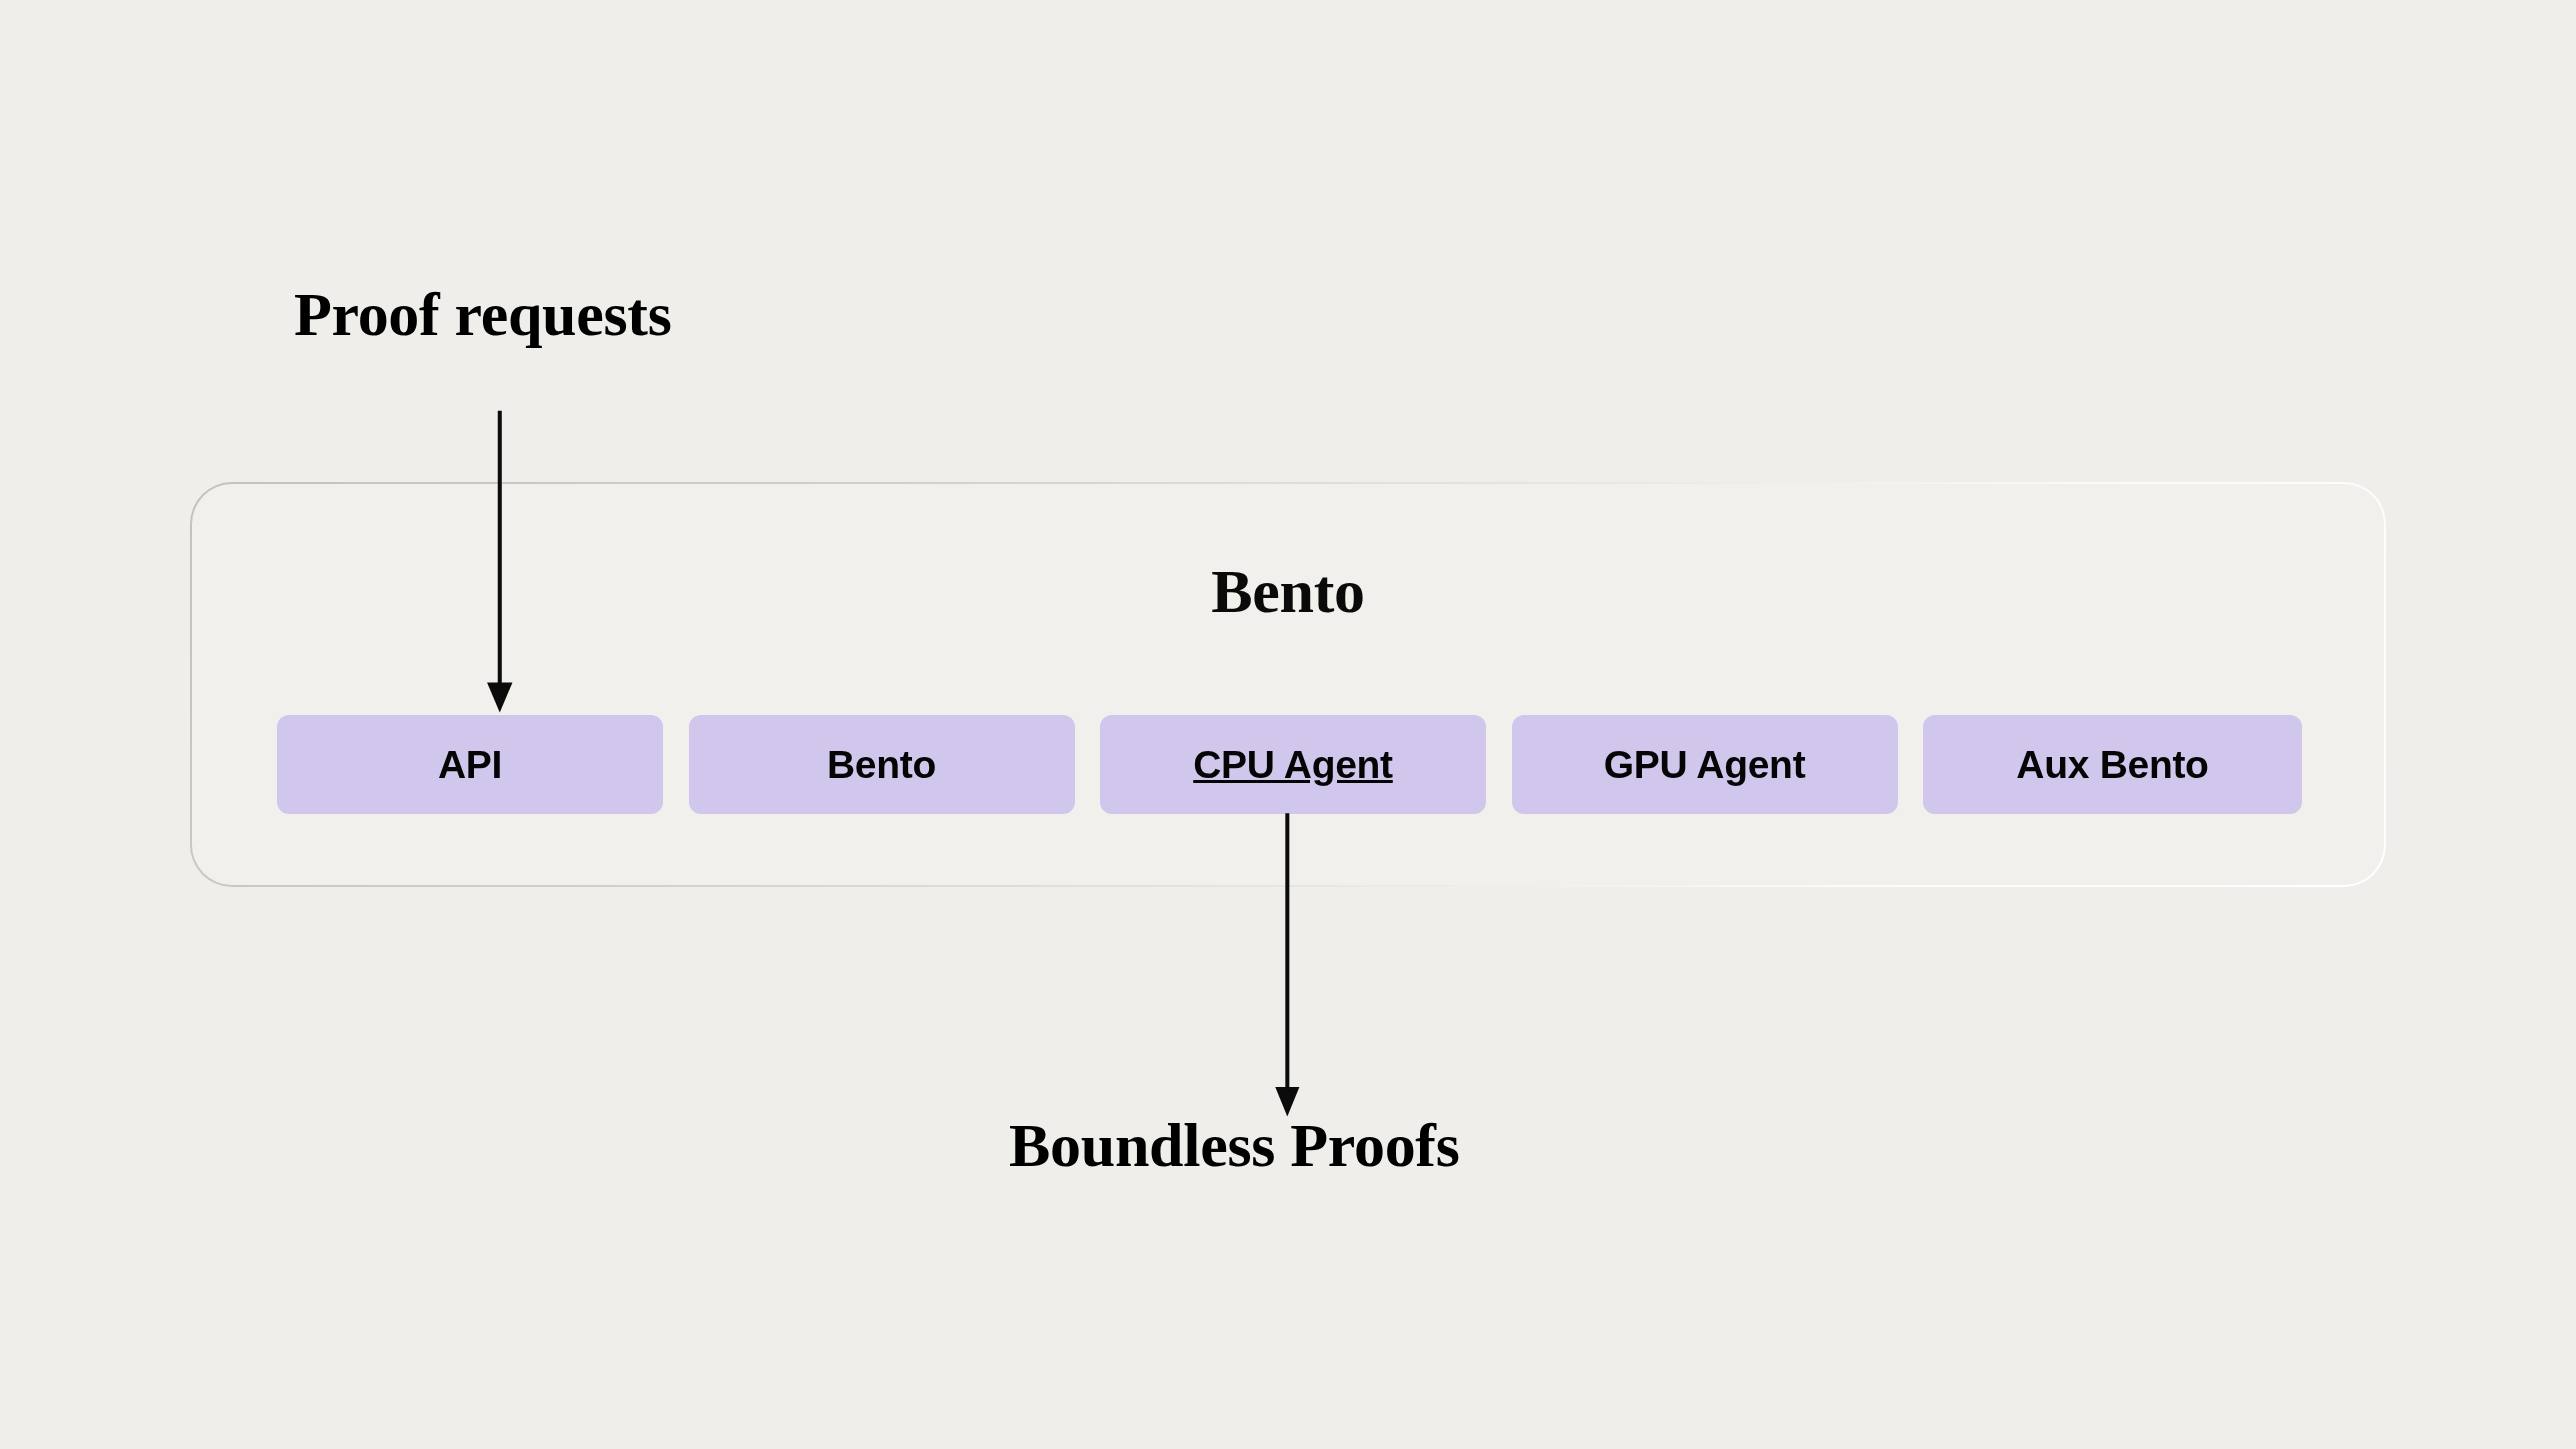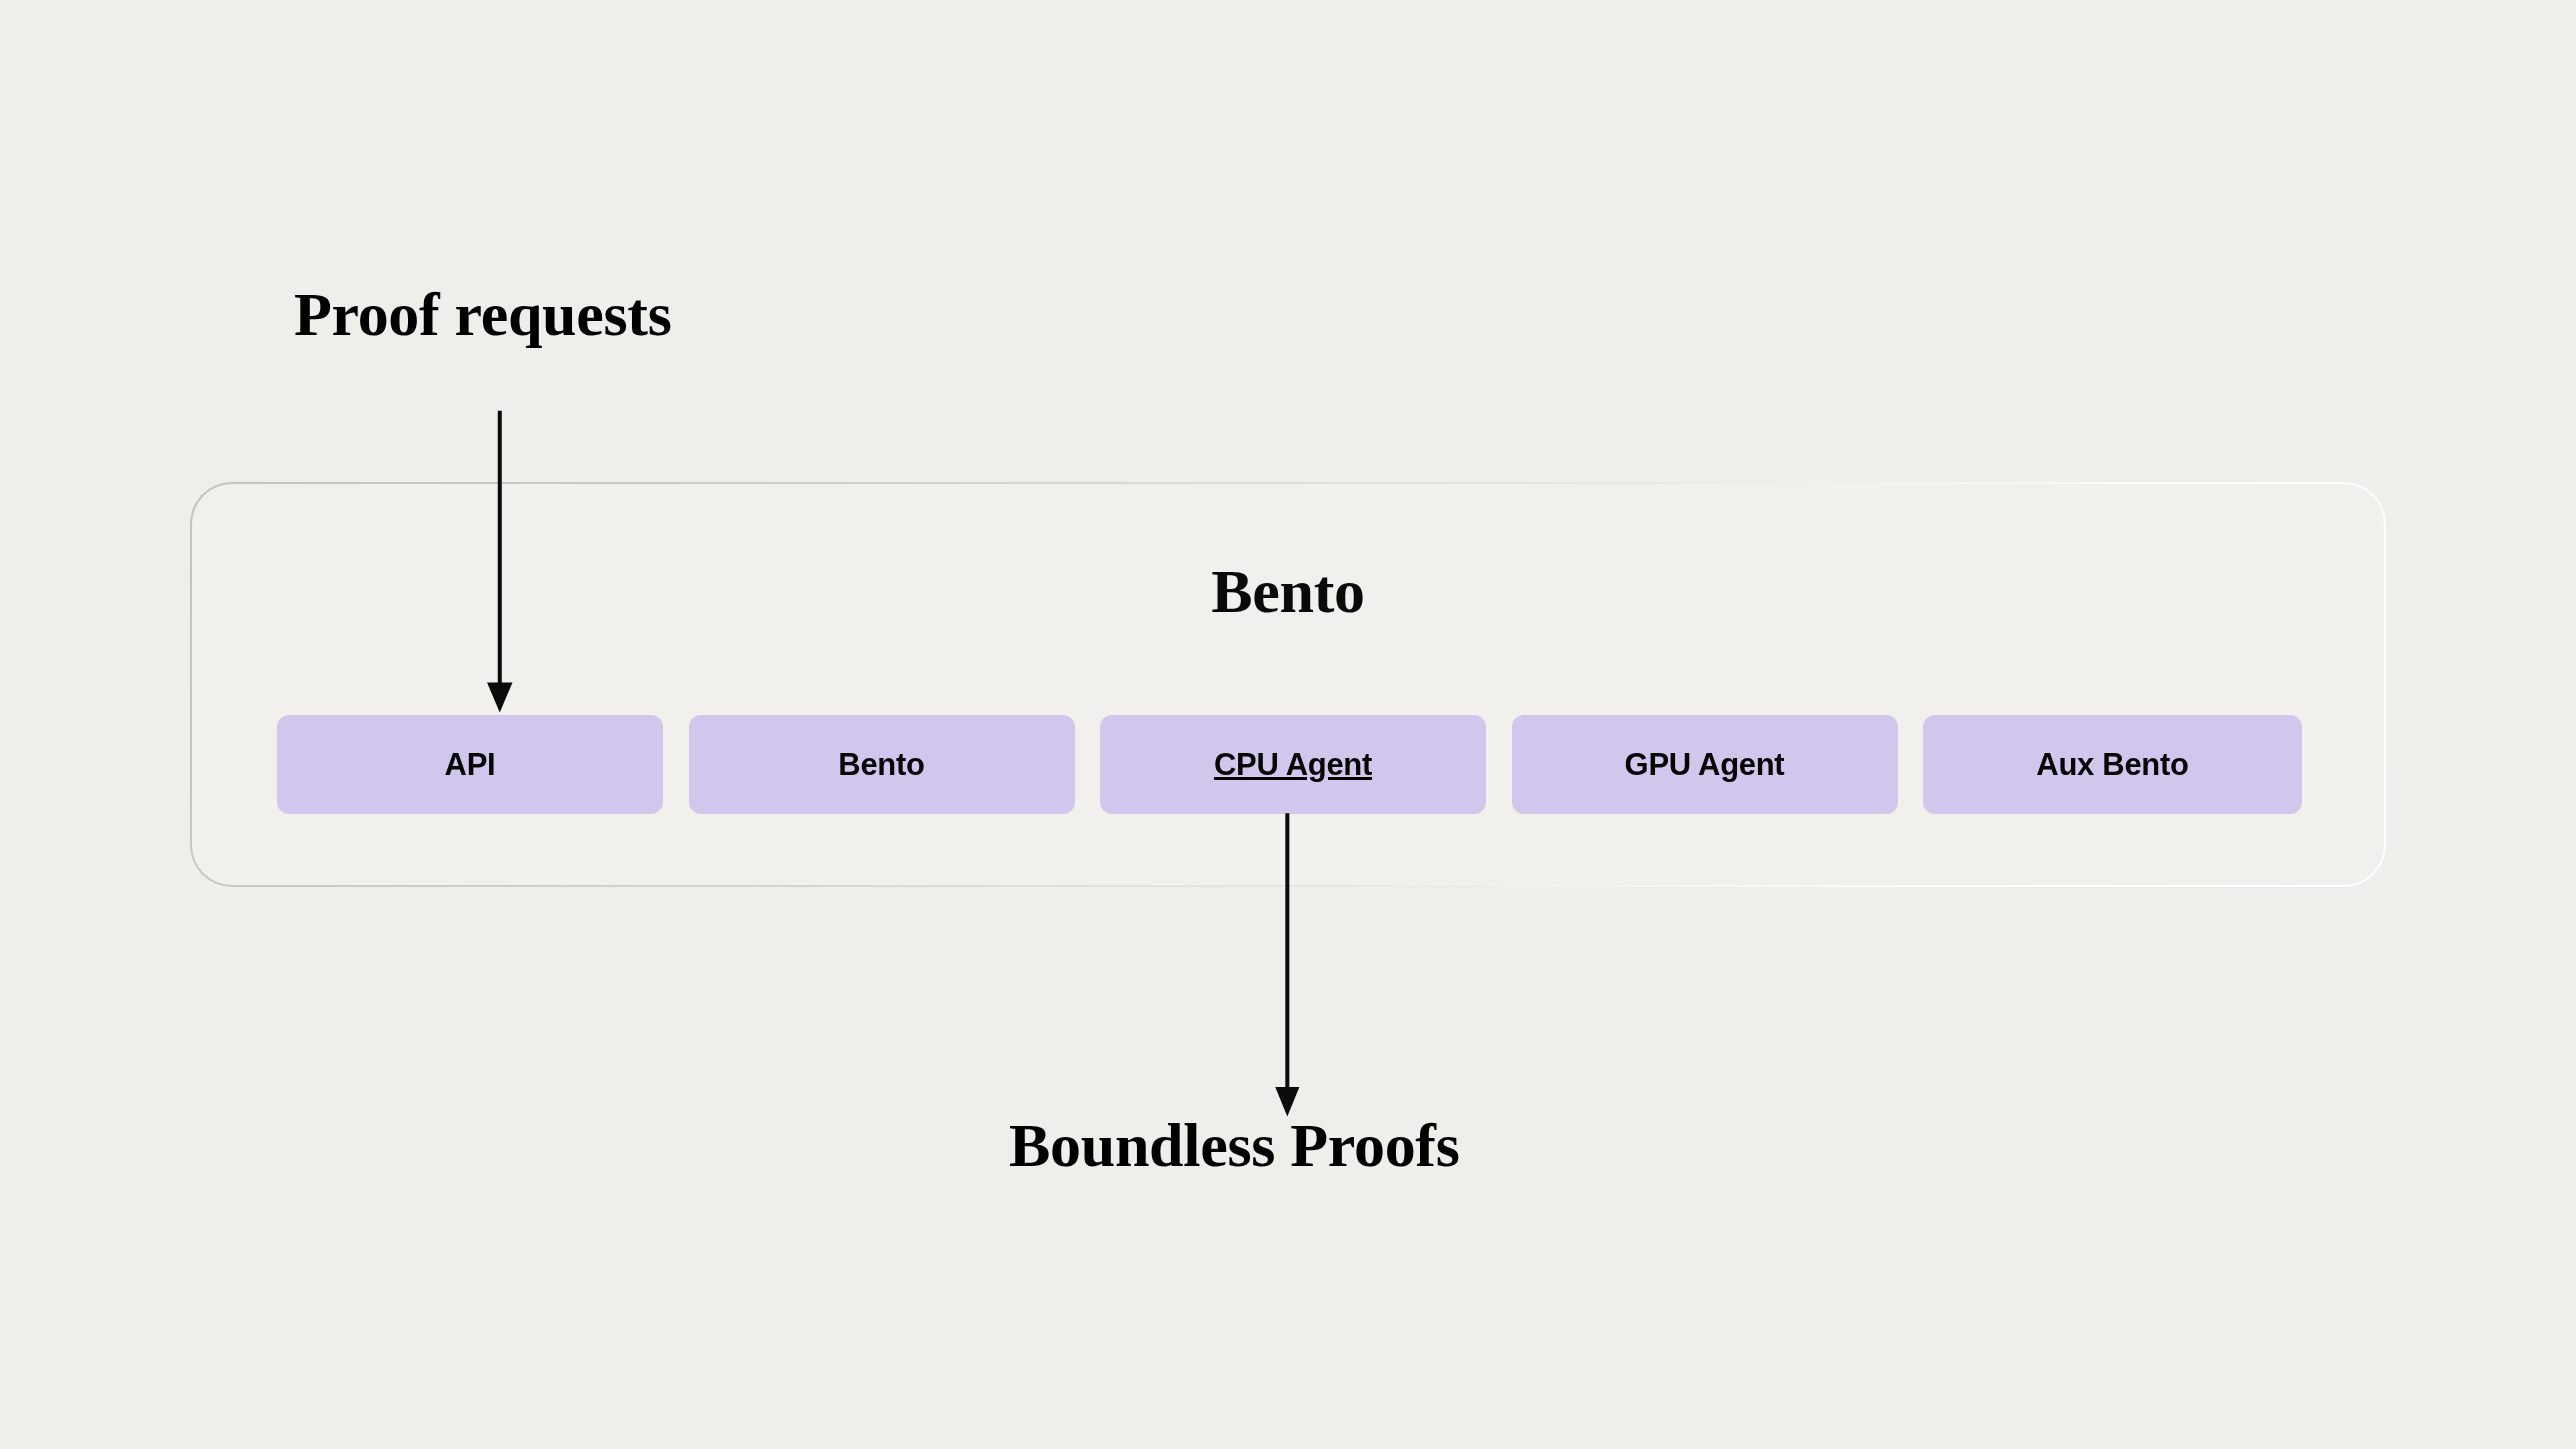--- a/index.html
+++ b/index.html
@@ -89,21 +89,21 @@
   .component-box {
     height: 99px;
     border-radius: 12px;
     background: #d1c6ec;
     display: flex;
     align-items: center;
     justify-content: center;
     color: #050505;
     font-family: "Liberation Sans", sans-serif;
     font-weight: 700;
-    font-size: 31px;
+    font-size: 39px;
     letter-spacing: -0.3px;
     white-space: nowrap;
     box-sizing: border-box;
   }
 
   .component-box.w-api      { width: 386px; }
   .component-box.w-taskdb   { width: 386px; }
   .component-box.w-cpu      { width: 386px; text-decoration: underline; }
   .component-box.w-gpu      { width: 386px; }
   .component-box.w-aux      { width: 379px; }

